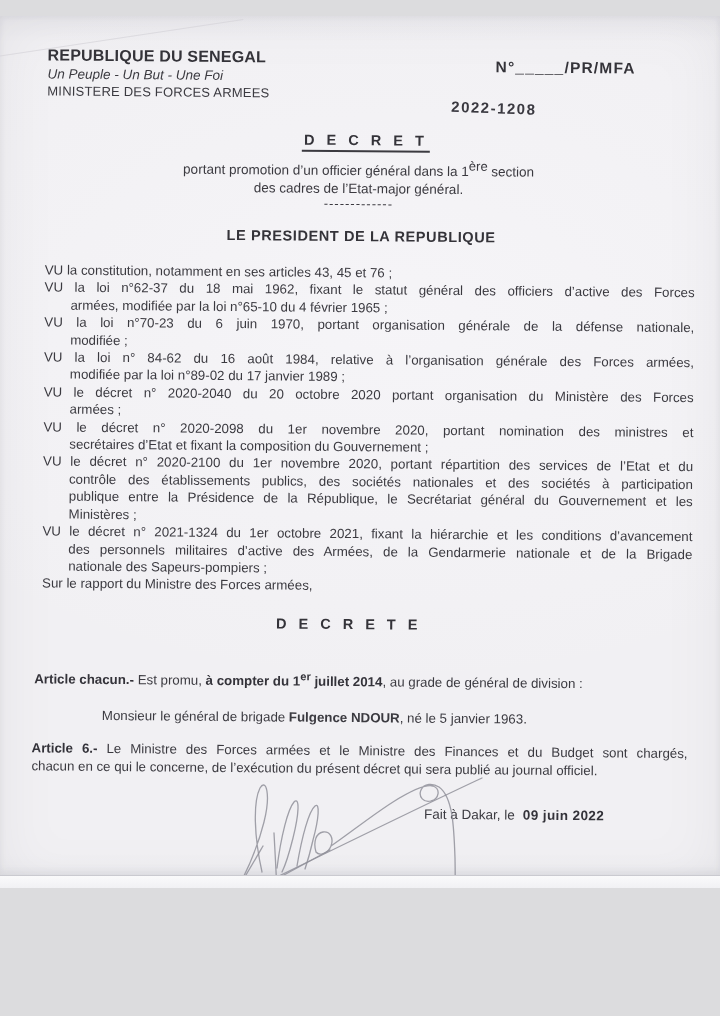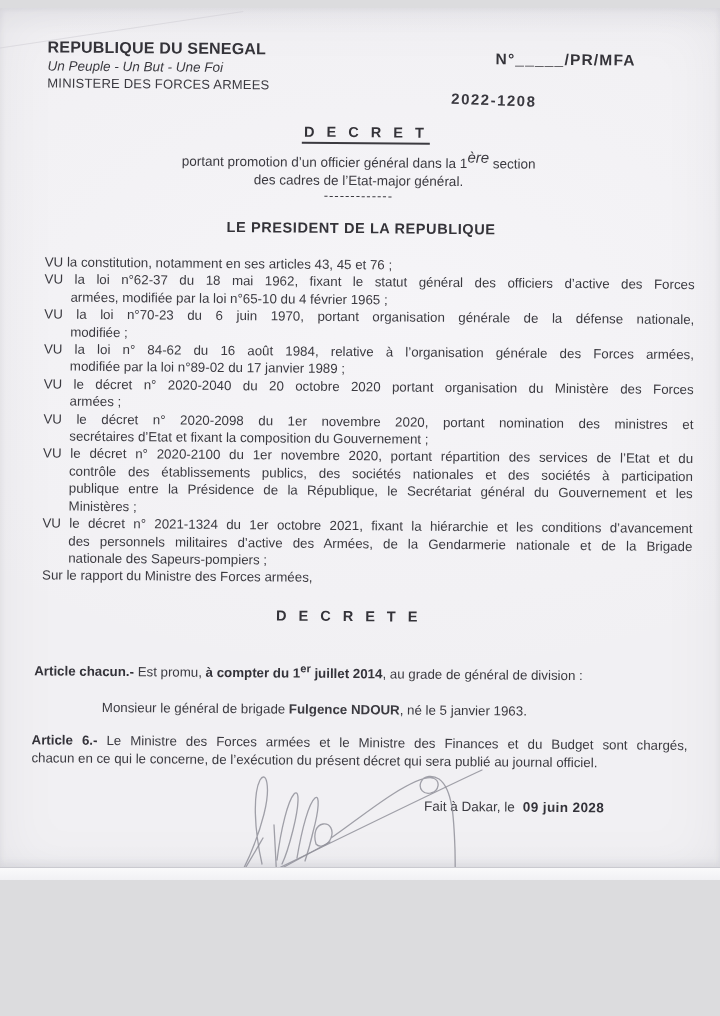--- a/index.html
+++ b/index.html
@@ -1,17 +1,17 @@
 <!DOCTYPE html>
 <html><head>
 <meta charset="utf-8">
 <style>
   html,body{margin:0;padding:0;background:#dcdcde;}
   .page{
-    position:relative;width:720px;height:872px;margin:8px auto;overflow:hidden;
+    position:relative;width:720px;height:872px;margin:16px auto;overflow:hidden;
     background:
       radial-gradient(120% 60% at 55% 35%, rgba(246,245,248,.9) 0%, rgba(246,245,248,0) 70%),
       linear-gradient(180deg,#e9e8ec 0px,#f1f0f3 26px,#f1f0f3 96%,#ececef 100%);
     box-shadow: inset 0 0 55px rgba(128,126,140,.10), inset 0 0 6px rgba(128,126,140,.14);
     font-family:"Liberation Sans","DejaVu Sans",sans-serif;
     color:#3b3a40;
   }
   .crease{position:absolute;top:40px;left:-4px;width:250px;height:1px;background:#d5d4da;
     transform:rotate(-8.5deg);transform-origin:left center;opacity:.75;}
   .content{position:absolute;inset:0;transform:rotate(.5deg);transform-origin:0 0;}
@@ -25,21 +25,21 @@
     color:#343339;letter-spacing:1.2px;white-space:nowrap;}
   .stamp{position:absolute;left:452px;top:79px;font-size:15px;font-weight:bold;
     color:#3a3940;letter-spacing:1.5px;transform:rotate(1.5deg);}
 
   .decree-title-wrap{position:absolute;left:0;right:0;top:112px;text-align:center;}
   .decree-title{display:inline-block;margin-left:14px;font-size:14.5px;font-weight:bold;
     letter-spacing:4px;color:#343339;border-bottom:2px solid #3b3a40;padding:0 2px 2px 2px;}
 
   .subtitle{position:absolute;left:0;right:0;top:143px;text-align:center;
     font-size:13.5px;line-height:17.5px;}
-  .subtitle sup{font-size:15px;font-style:italic;}
+  .subtitle sup{font-size:13px;}
   .divider{font-size:13px;letter-spacing:1px;line-height:13px;}
 
   .president{position:absolute;left:0;right:0;top:209px;text-align:center;
     font-size:14.5px;font-weight:bold;color:#343339;letter-spacing:.6px;margin-left:6px;}
 
   .vu-block{position:absolute;left:47px;top:245px;width:650px;
     font-size:13.3px;line-height:17.4px;}
   .vu{margin:0;}
   .ln{display:block;}
   .just{text-align:justify;text-align-last:justify;}
@@ -143,21 +143,21 @@
 
     <p class="article a1"><b>Article chacun.-</b><span> Est promu, </span><b>à compter du 1</b><b><sup>er</sup></b><b> juillet 2014</b><span>, au grade de général de division :</span></p>
 
     <p class="article monsieur"><span>Monsieur le général de brigade </span><b>Fulgence NDOUR</b><span>, né le 5 janvier 1963.</span></p>
 
     <p class="article a2">
       <span class="ln just"><b>Article 6.-</b><span> Le Ministre des Forces armées et le Ministre des Finances et du Budget sont chargés,</span></span>
       <span class="ln">chacun en ce qui le concerne, de l’exécution du présent décret qui sera publié au journal officiel.</span>
     </p>
 
-    <div class="fait"><span>Fait à Dakar, le</span><b>09 juin 2028</b></div>
+    <div class="fait"><span>Fait à Dakar, le</span><b>09 juin 2022</b></div>
 
     <div class="signer">Macky    SALL</div>
   </div>
 
   <svg class="sig" width="380" height="260" viewBox="0 0 380 260">
     <path d="M 132,116 C 124,80 123,46 130,32 C 136,22 141,38 134,66 C 128,90 120,108 112,124"></path>
     <path d="M 147,112 C 151,80 158,53 164,46 C 170,40 169,58 163,82 C 159,98 155,110 152,116"></path>
     <path d="M 167,110 C 172,80 179,55 185,50 C 190,46 189,62 183,84 C 180,97 177,107 175,113"></path>
     <path d="M 186,96 C 183,86 186,77 193,76 C 200,75 204,82 201,90 C 198,98 189,100 186,96 M 201,90 C 216,80 241,60 263,46 C 279,36 295,28 303,30 C 311,33 309,43 301,45 C 294,47 288,41 291,34 C 294,27 303,27 309,31 C 323,41 324,72 325,102 C 326,152 323,192 320,220 C 319,234 316,244 314,248"></path>
     <path d="M 28,178 C 110,140 270,60 352,22"></path>

